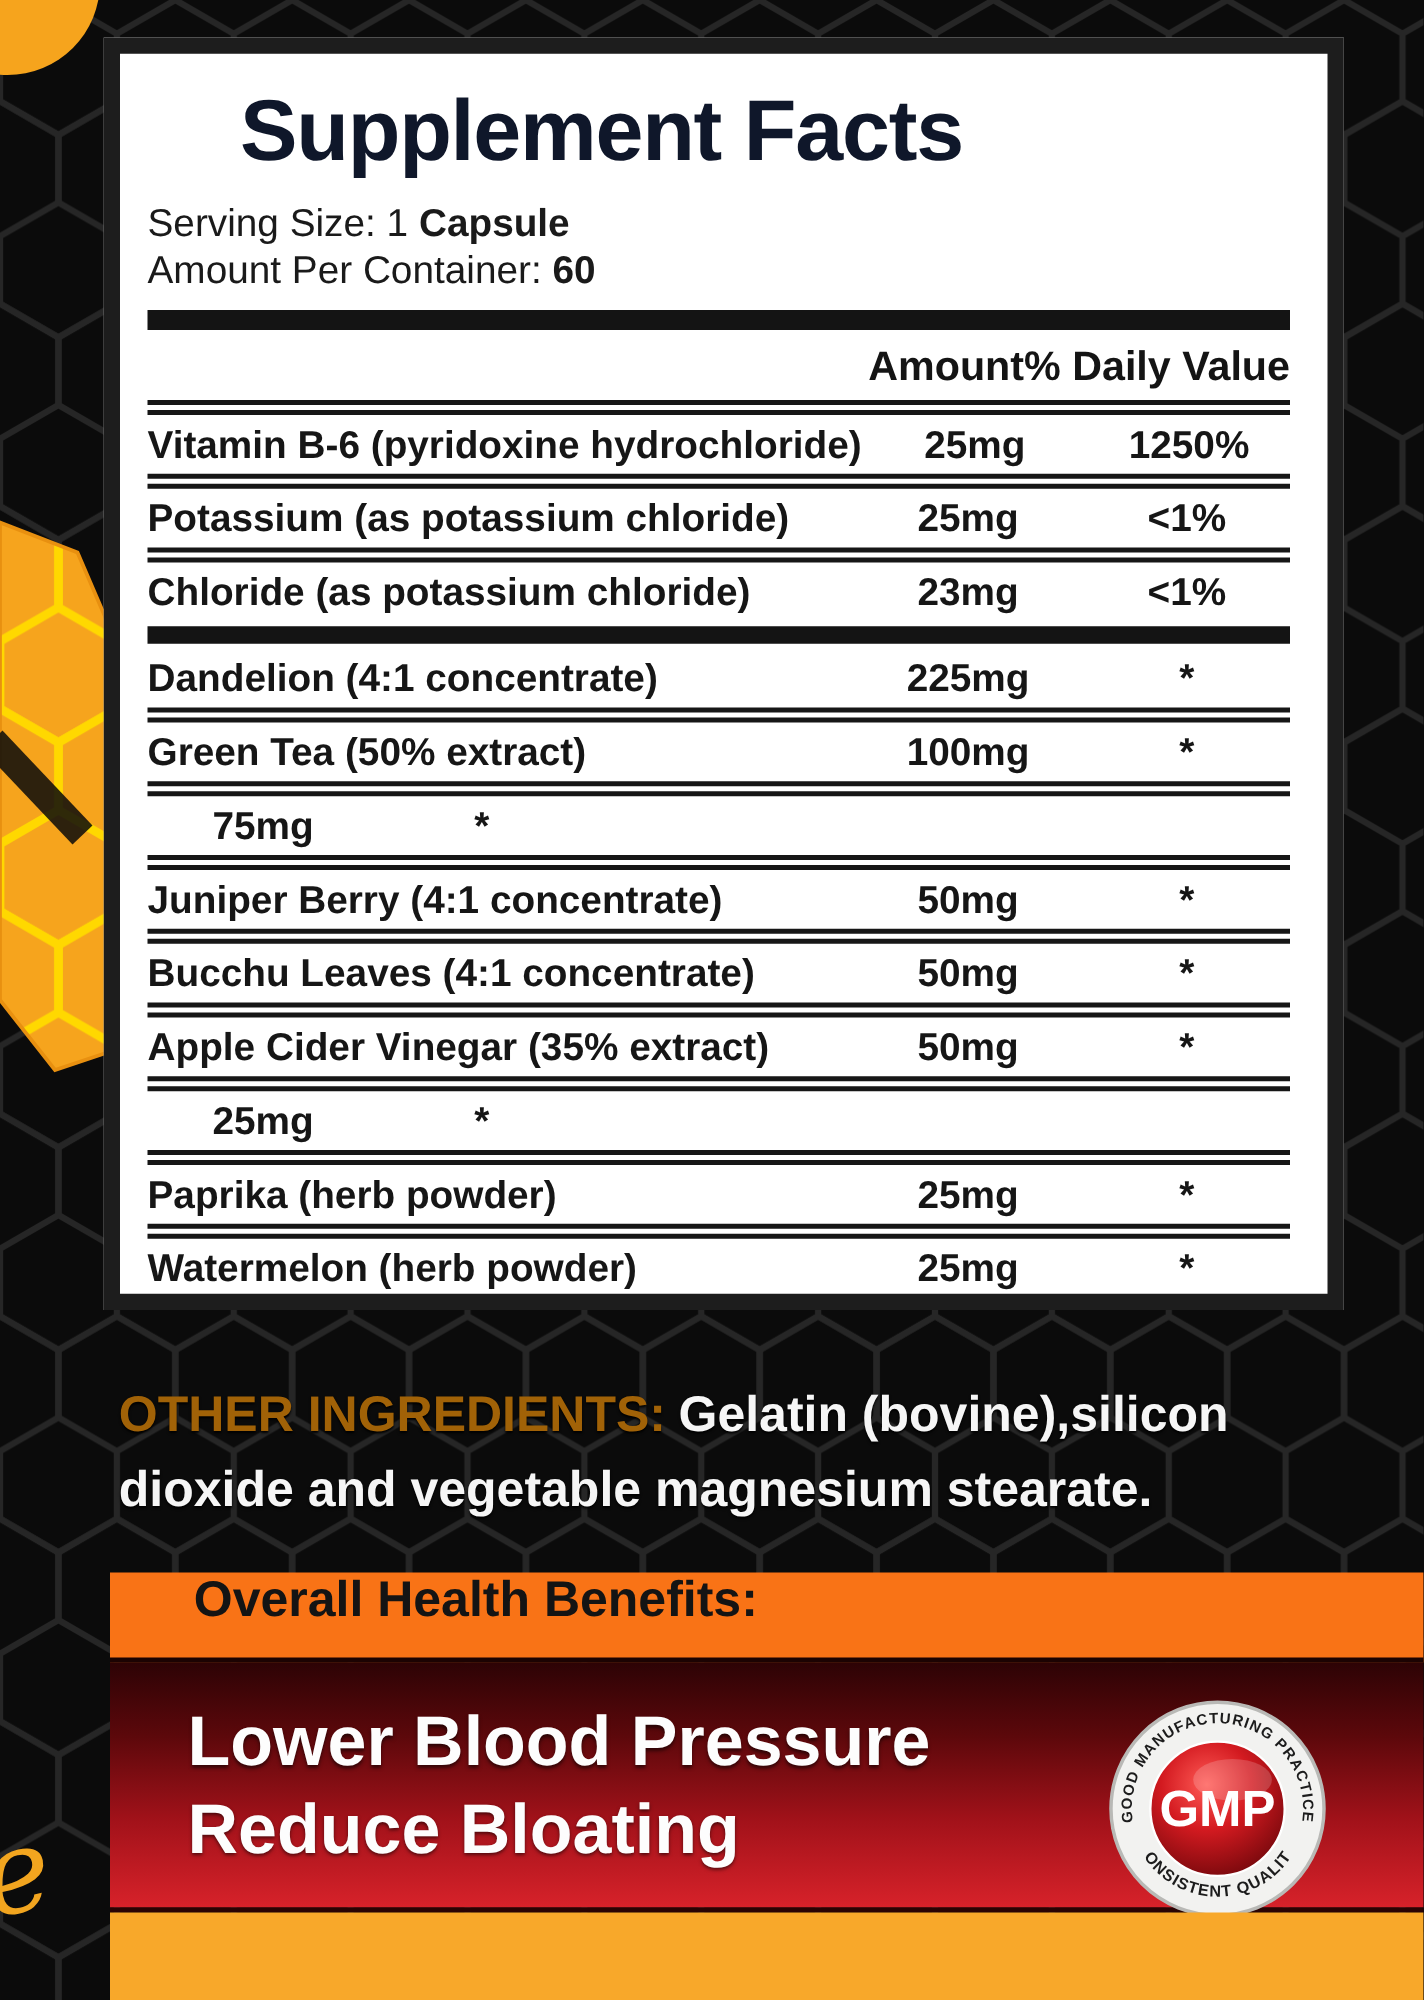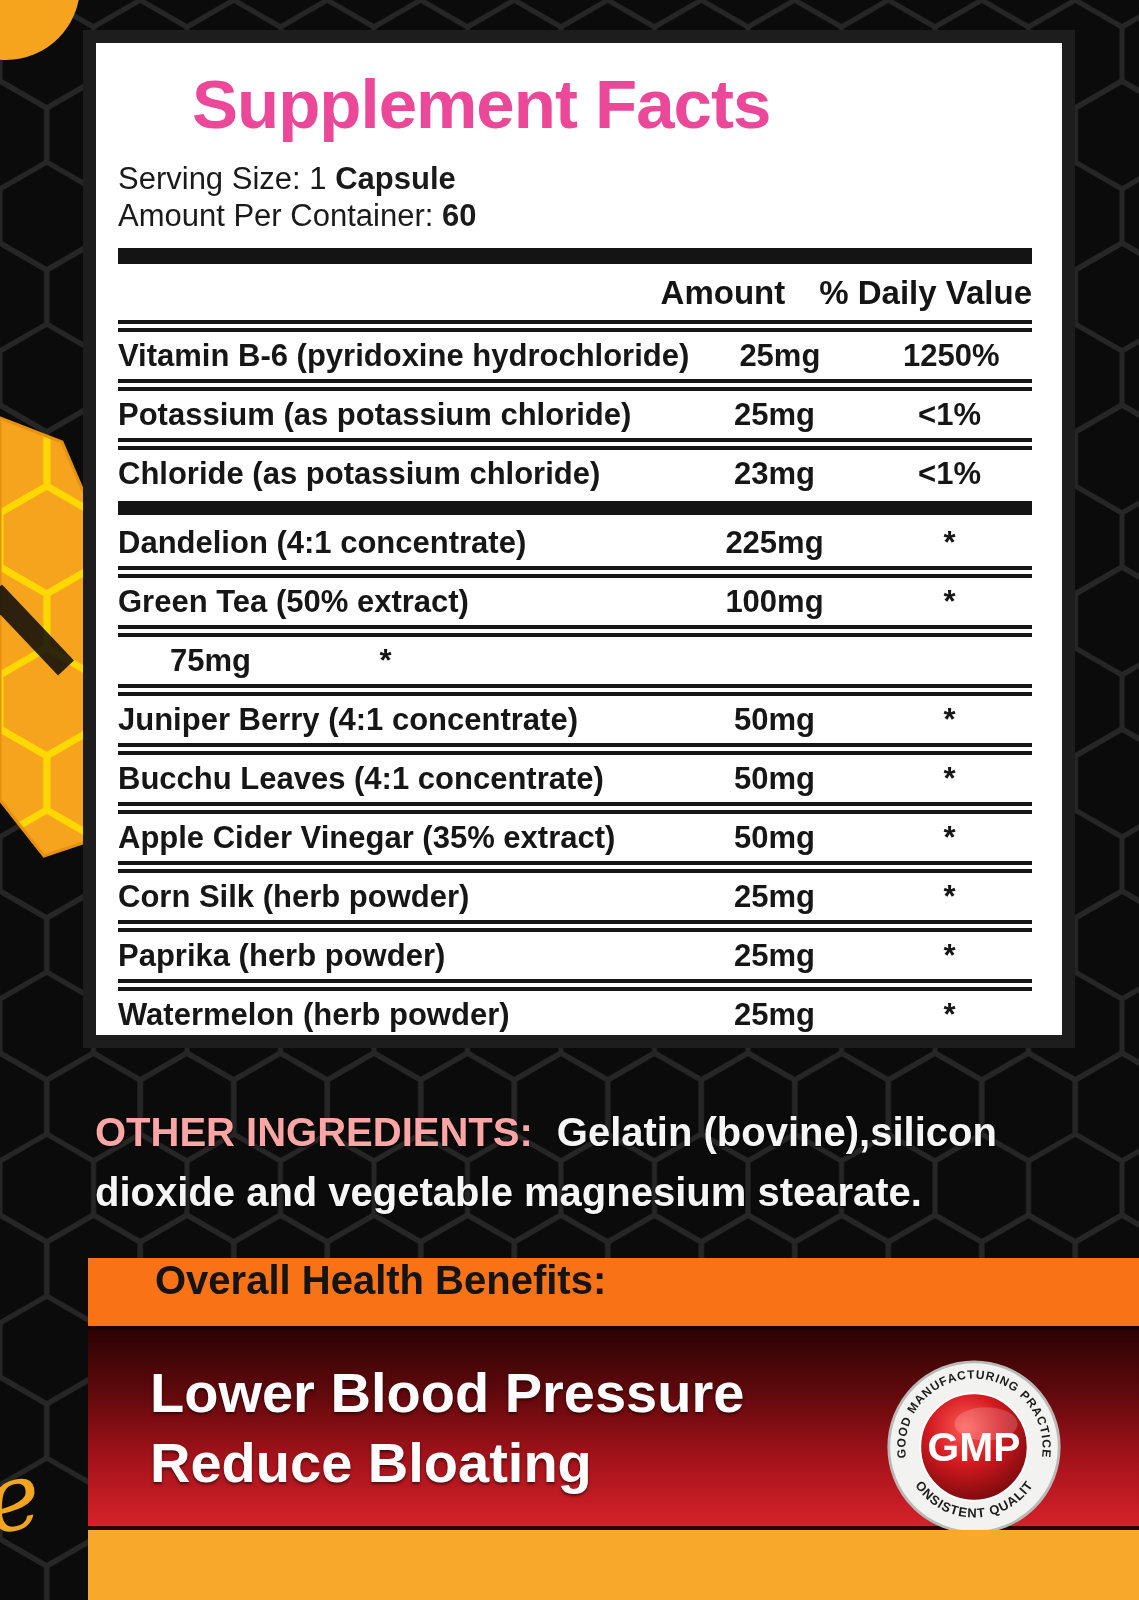--- a/index.html
+++ b/index.html
@@ -11,49 +11,49 @@
 
   
   .panel{
     position:absolute;left:83px;top:30px;width:992px;height:1018px;
     background:#ffffff;border:13px solid #1d1d1d;box-sizing:border-box;
     color:#111;overflow:hidden;
   }
   .panel-inner{padding:18px 30px 0 22px;}
   .sf-title{
     font-size:69px;font-weight:bold;letter-spacing:-1px;
-    margin:4px 0 16px 74px;color:#ec4899;white-space:nowrap;
+    margin:4px 0 16px 74px;color:#0f172a;white-space:nowrap;
   }
   .serving-line{font-size:31px;line-height:37px;color:#1a1a1a;}
   .serving-line b{font-weight:bold;}
   .bar{height:14px;background:#141414;margin:6px 0;}
   .bar.xl{height:16px;margin-top:14px;}
   .hdr{
     display:flex;justify-content:flex-end;align-items:center;
     font-weight:bold;font-size:33px;margin:10px 0 6px 0;color:#141414;
   }
-  .hdr .h-amt{margin-right:34px;}
+  .hdr .h-amt{}
   .sep{padding:2px 0;}
   .sep i{display:block;height:4px;background:#161616;}
   .sep i + i{margin-top:4px;}
   .row{
     display:flex;align-items:center;height:43px;
     font-weight:bold;font-size:31px;color:#161616;white-space:nowrap;
   }
   .c-name{flex:1;text-align:left;}
   .c-amt{width:185px;text-align:center;}
   .c-dv{width:165px;text-align:center;}
 
   
   .other{
     position:absolute;left:95px;top:1062px;width:975px;
     font-weight:bold;font-size:40px;line-height:60px;color:#f6f6f6;
     text-shadow:0 1px 2px #000;
   }
-  .other .oi-label{color:#fca5a5;margin-right:24px;}
+  .other .oi-label{color:#a16207;margin-right:10px;}
 
   
   .band-orange-top{
     position:absolute;left:88px;top:1258px;width:1051px;height:72px;
     background:#f97316;border-bottom:4px solid #1c0302;box-sizing:border-box;
     display:flex;
   }
   .band-orange-top h2{
     margin:0 0 0 67px;font-size:40px;font-weight:bold;color:#141414;
   }
@@ -202,21 +202,20 @@
       <div class="row">
         <span class="c-name">Apple Cider Vinegar (35% extract)</span>
         <span class="c-amt">50mg</span>
         <span class="c-dv">*</span>
       </div>
       <div class="sep">
           <i></i>
           <i></i>
         </div>
       <div class="row">
-        <span class="c-name">Corn Silk (herb powder)</span>
         <span class="c-amt">25mg</span>
         <span class="c-dv">*</span>
       </div>
       <div class="sep">
           <i></i>
           <i></i>
         </div>
       <div class="row">
         <span class="c-name">Paprika (herb powder)</span>
         <span class="c-amt">25mg</span>

